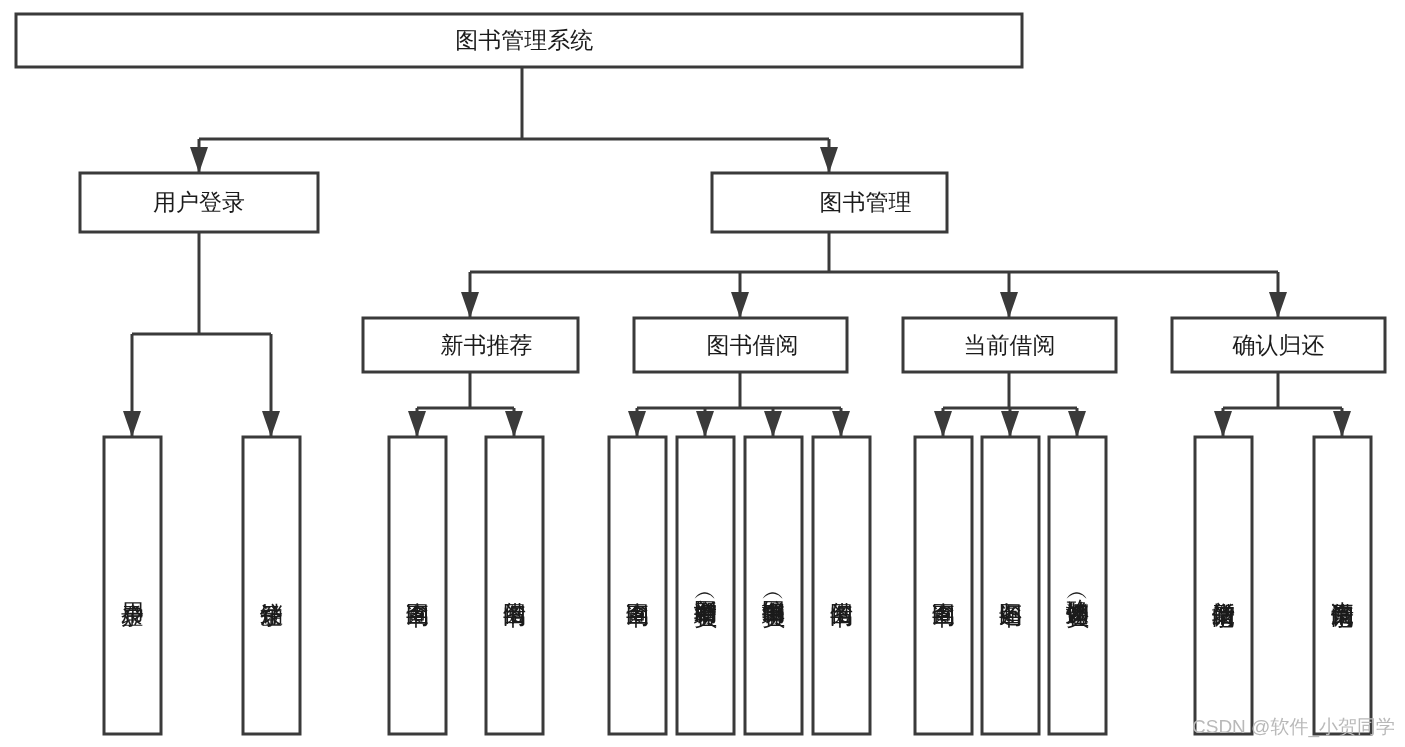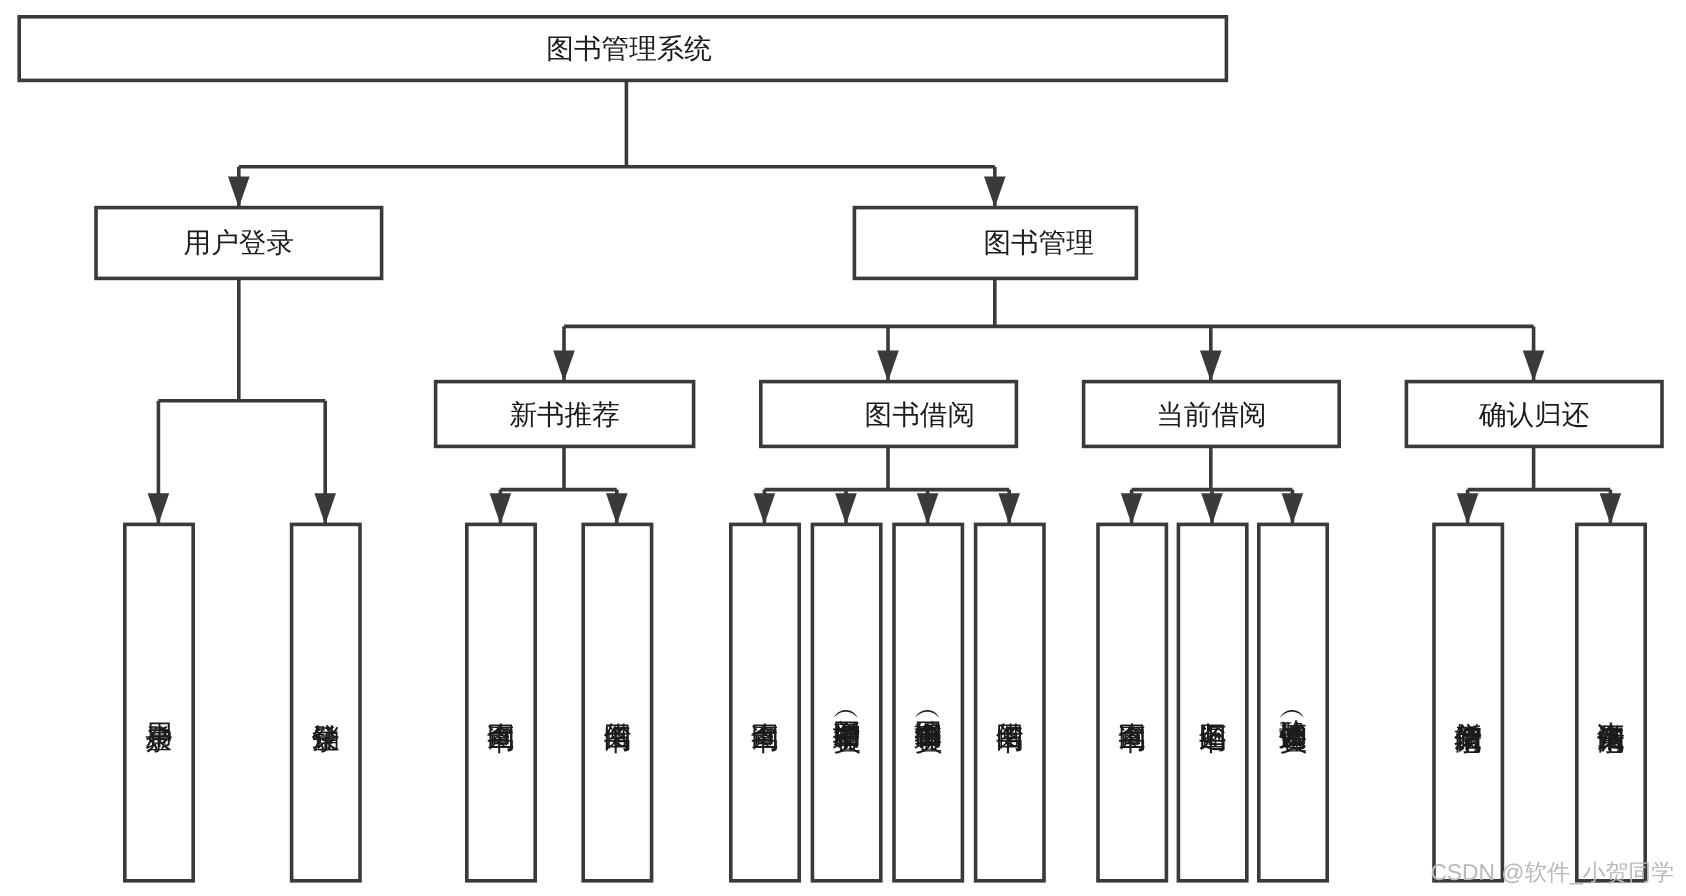--- a/index.html
+++ b/index.html
@@ -132,22 +132,22 @@
         <rect x="1049" y="437" width="57" height="297" class="node-box"></rect>
         <rect x="1195" y="437" width="57" height="297" class="node-box"></rect>
         <rect x="1314" y="437" width="57" height="297" class="node-box"></rect>
       </g>
   </svg>
 
   <div id="label-layer">
       <div class="hlabel" style="left: 0px; top: 14px; width: 1405px; height: 53px; justify-content: flex-start; padding-left: calc(-2.9em + 522px); box-sizing: border-box;">图书管理系统</div>
       <div class="hlabel" style="left: 80px; top: 173px; width: 238px; height: 59px;">用户登录</div>
       <div class="hlabel" style="left: 712px; top: 173px; width: 235px; height: 59px; margin-left: 36px;">图书管理</div>
-      <div class="hlabel" style="left: 363px; top: 318px; width: 215px; height: 54px;">新书推荐</div>
-      <div class="hlabel" style="left: 660px; top: 318px; width: 213px; height: 54px;">图书借阅</div>
+      <div class="hlabel" style="left: 379px; top: 318px; width: 215px; height: 54px;">新书推荐</div>
+      <div class="hlabel" style="left: 646px; top: 318px; width: 213px; height: 54px;">图书借阅</div>
       <div class="hlabel" style="left: 903px; top: 318px; width: 213px; height: 54px; text-align: center;">当前借阅</div>
       <div class="hlabel" style="left: 1172px; top: 318px; width: 213px; height: 54px;">确认归还</div>
       <div class="vlabel" style="left: 104px; top: 443px; width: 57px; height: 285px; align-items: center;">用户登录</div>
       <div class="vlabel" style="left: 243px; top: 443px; width: 57px; height: 285px; align-items: center;">注销登录</div>
       <div class="vlabel" style="left: 389px; top: 443px; width: 57px; height: 285px; align-items: center;">查询图书</div>
       <div class="vlabel" style="left: 486px; top: 443px; width: 57px; height: 285px; align-items: center;">借阅图书</div>
       <div class="vlabel" style="left: 609px; top: 443px; width: 57px; height: 285px; align-items: center;">查询图书</div>
       <div class="vlabel" style="left: 677px; top: 443px; width: 57px; height: 285px; align-items: center;">新增图书（管理员）</div>
       <div class="vlabel" style="left: 745px; top: 443px; width: 57px; height: 285px; align-items: center;">编辑图书（管理员）</div>
       <div class="vlabel" style="left: 813px; top: 443px; width: 57px; height: 285px; align-items: center;">借阅图书</div>

